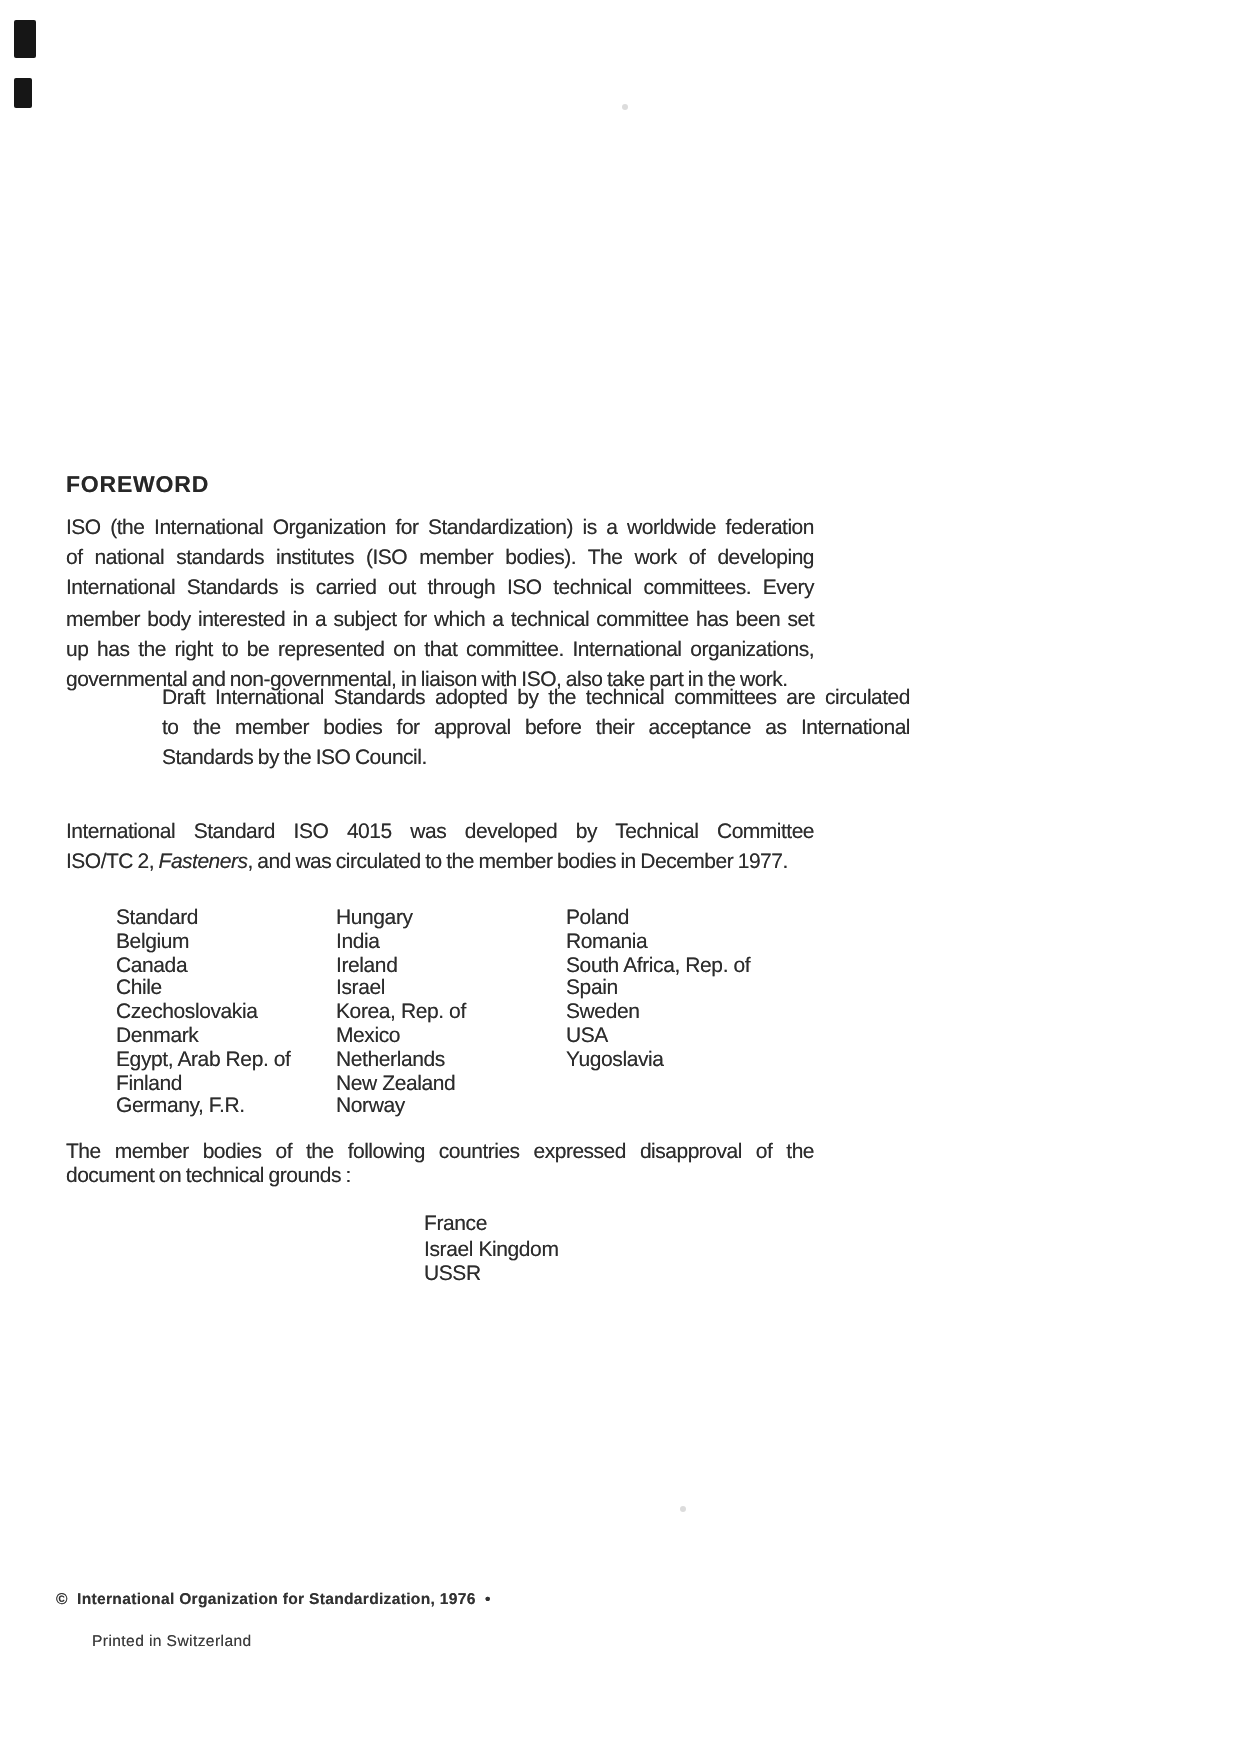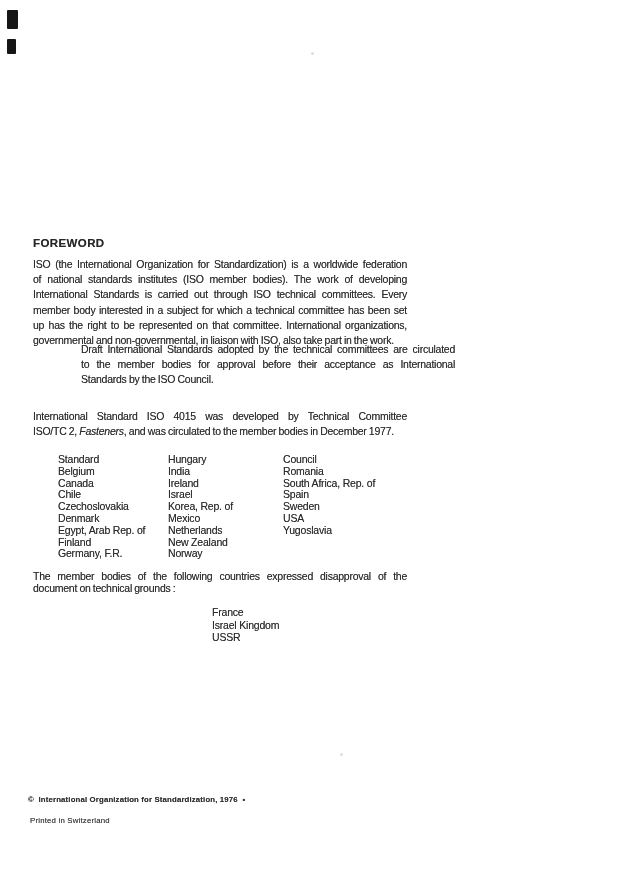--- a/index.html
+++ b/index.html
@@ -50,21 +50,21 @@
     position:absolute;left:172px;top:606px;
     font-size:10.5px;line-height:12.6px;
     letter-spacing:-0.2px;color:#2c2c2c;margin-left:40px;
   }
   .footer-copyright{
     position:absolute;left:28px;top:795px;
     font-size:7.8px;font-weight:bold;letter-spacing:0.15px;
     color:#313131;white-space:pre;
   }
   .footer-printed{
-    position:absolute;left:30px;top:816px;
+    position:absolute;left:46px;top:816px;
     font-size:7.8px;letter-spacing:0.2px;color:#3a3a3a;white-space:pre;
   }
   .scan-mark{
     position:absolute;background:#161616;border-radius:1px;
   }
   #mark1{left:7px;top:10px;width:11px;height:19px;}
   #mark2{left:7px;top:39px;width:9px;height:15px;}
   .speck{
     position:absolute;width:3px;height:3px;border-radius:50%;
     background:#9a9a9a;opacity:0.35;
@@ -124,21 +124,21 @@
       <div class="li">Ireland</div>
       <div class="li">Israel</div>
       <div class="li">Korea, Rep. of</div>
       <div class="li">Mexico</div>
       <div class="li">Netherlands</div>
       <div class="li">New Zealand</div>
       <div class="li">Norway</div>
     </div>
 
   <div class="country-col txt" id="col3">
-      <div class="li">Council</div>
+      <div class="li">Poland</div>
       <div class="li">Romania</div>
       <div class="li">South Africa, Rep. of</div>
       <div class="li">Spain</div>
       <div class="li">Sweden</div>
       <div class="li">USA</div>
       <div class="li">Yugoslavia</div>
     </div>
 
   <div class="para txt" id="disapproval">
       <div class="line jl">The member bodies of the following countries expressed disapproval of the</div>

